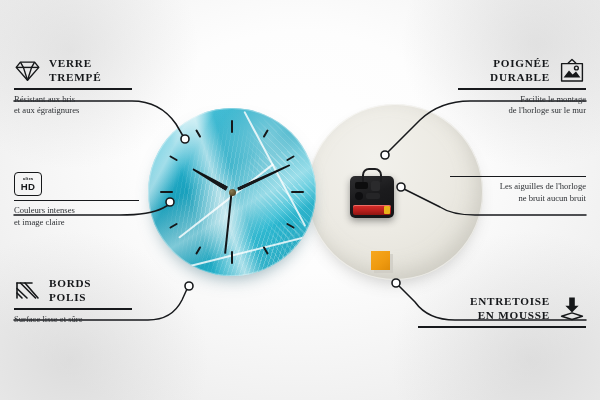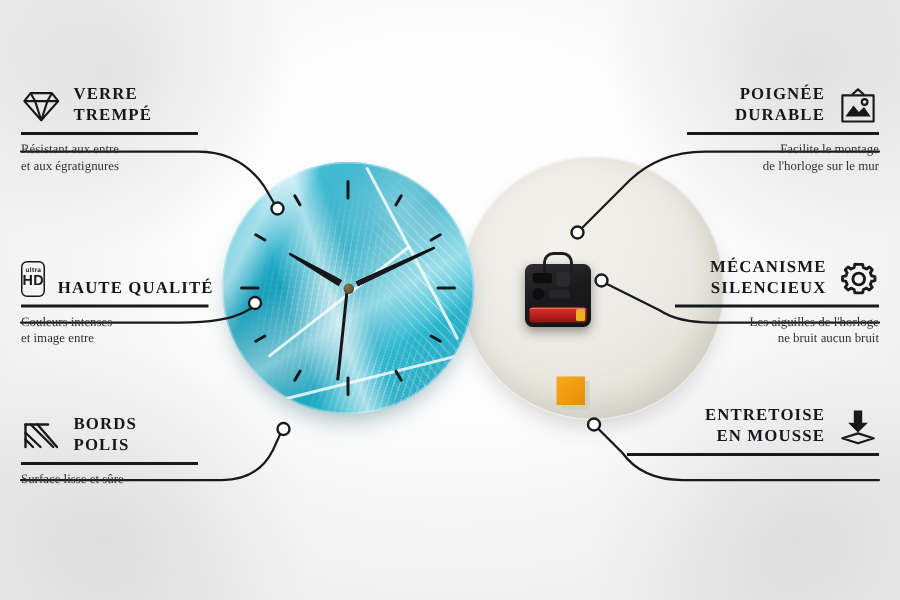--- a/index.html
+++ b/index.html
@@ -254,35 +254,35 @@
         <g fill="none" stroke="#16181a" stroke-width="1.4" stroke-linejoin="round">
           <path d="M2.2,7.4 L6.4,2.1 H20.6 L24.8,7.4 L13.5,20.2 Z"></path>
           <path d="M2.2,7.4 H24.8"></path>
             <path d="M6.4,2.1 L9.4,7.4 L13.5,20.2"></path>
           <path d="M20.6,2.1 L17.6,7.4 L13.5,20.2"></path>
         </g>
       </svg>
       <div class="title"><span>VERRE</span><br><span>TREMPÉ</span></div>
     </div>
     <div class="rule" style="width:118px;"></div>
-    <div class="desc">Résistant aux entre
+    <div class="desc">Résistant aux bris
 et aux égratignures</div>
   </div>
 
   <div class="callout left" style="left:14px;top:172px;width:125px;">
     <div class="head">
       <div class="hd-badge">
         <span class="u">ultra</span>
         <span class="h">HD</span>
       </div>
-      <div class="title"><br><span>HAUTE QUALITÉ</span></div>
+      <div class="title"><br></div>
     </div>
     <div class="rule" style="width:125px;"></div>
     <div class="desc">Couleurs intenses
-et image entre</div>
+et image claire</div>
   </div>
 
   <div class="callout left" style="left:14px;top:277px;width:118px;">
     <div class="head">
       <svg class="ico" width="27" height="24" viewBox="0 0 27 24">
         <g fill="none" stroke="#16181a" stroke-width="1.6" stroke-linecap="round">
           <path d="M3,4 L18,4"></path>
             <path d="M3,4 L3,19"></path>
           <path d="M3,9.5 L13,19"></path>
             <path d="M3,14 L8,19"></path>
@@ -307,35 +307,26 @@
           <circle cx="18.4" cy="10" r="1.9"></circle>
         </g>
       </svg>
     </div>
     <div class="rule" style="width:128px;"></div>
     <div class="desc">Facilite le montage
 de l'horloge sur le mur</div>
   </div>
 
   <div class="callout right" style="left:450px;top:172px;width:136px;">
-    <div class="head">
-      <div class="title"><span>MÉCANISME</span><br><span>SILENCIEUX</span></div>
-      <svg class="ico" width="27" height="26" viewBox="0 0 27 26">
-        <g fill="none" stroke="#16181a" stroke-width="1.9" stroke-linejoin="round">
-          <path d="M13.5,3.2 l2.6,.0 l.5,2.2 l2.1,.9 l1.9,-1.3 l1.9,1.9 l-1.3,1.9 l.9,2.1 l2.2,.5 l0,2.6 l-2.2,.5 l-.9,2.1 l1.3,1.9 l-1.9,1.9 l-1.9,-1.3 l-2.1,.9 l-.5,2.2 l-2.6,0 l-2.6,0 l-.5,-2.2 l-2.1,-.9 l-1.9,1.3 l-1.9,-1.9 l1.3,-1.9 l-.9,-2.1 l-2.2,-.5 l0,-2.6 l2.2,-.5 l.9,-2.1 l-1.3,-1.9 l1.9,-1.9 l1.9,1.3 l2.1,-.9 l.5,-2.2 Z"></path>
-          <circle cx="13.5" cy="13" r="3.9"></circle>
-        </g>
-      </svg>
-    </div>
     <div class="rule" style="width:136px;"></div>
     <div class="desc">Les aiguilles de l'horloge
 ne bruit aucun bruit</div>
   </div>
 
-  <div class="callout right" style="left:418px;top:271px;width:168px;">
+  <div class="callout right" style="left:418px;top:295px;width:168px;">
     <div class="head">
       <div class="title"><span>ENTRETOISE</span><br><span>EN MOUSSE</span></div>
       <svg class="ico" width="28" height="26" viewBox="0 0 28 26">
         <g fill="#16181a">
           <path d="M11.2,1.6 h5.6 v8.2 h3.8 L14,16.4 L7.4,9.8 h3.8 Z"></path>
         </g>
         <g fill="none" stroke="#16181a" stroke-width="1.5" stroke-linejoin="round">
           <path d="M14,16.9 L24.4,20.2 L14,23.5 L3.6,20.2 Z"></path>
         </g>
       </svg>

